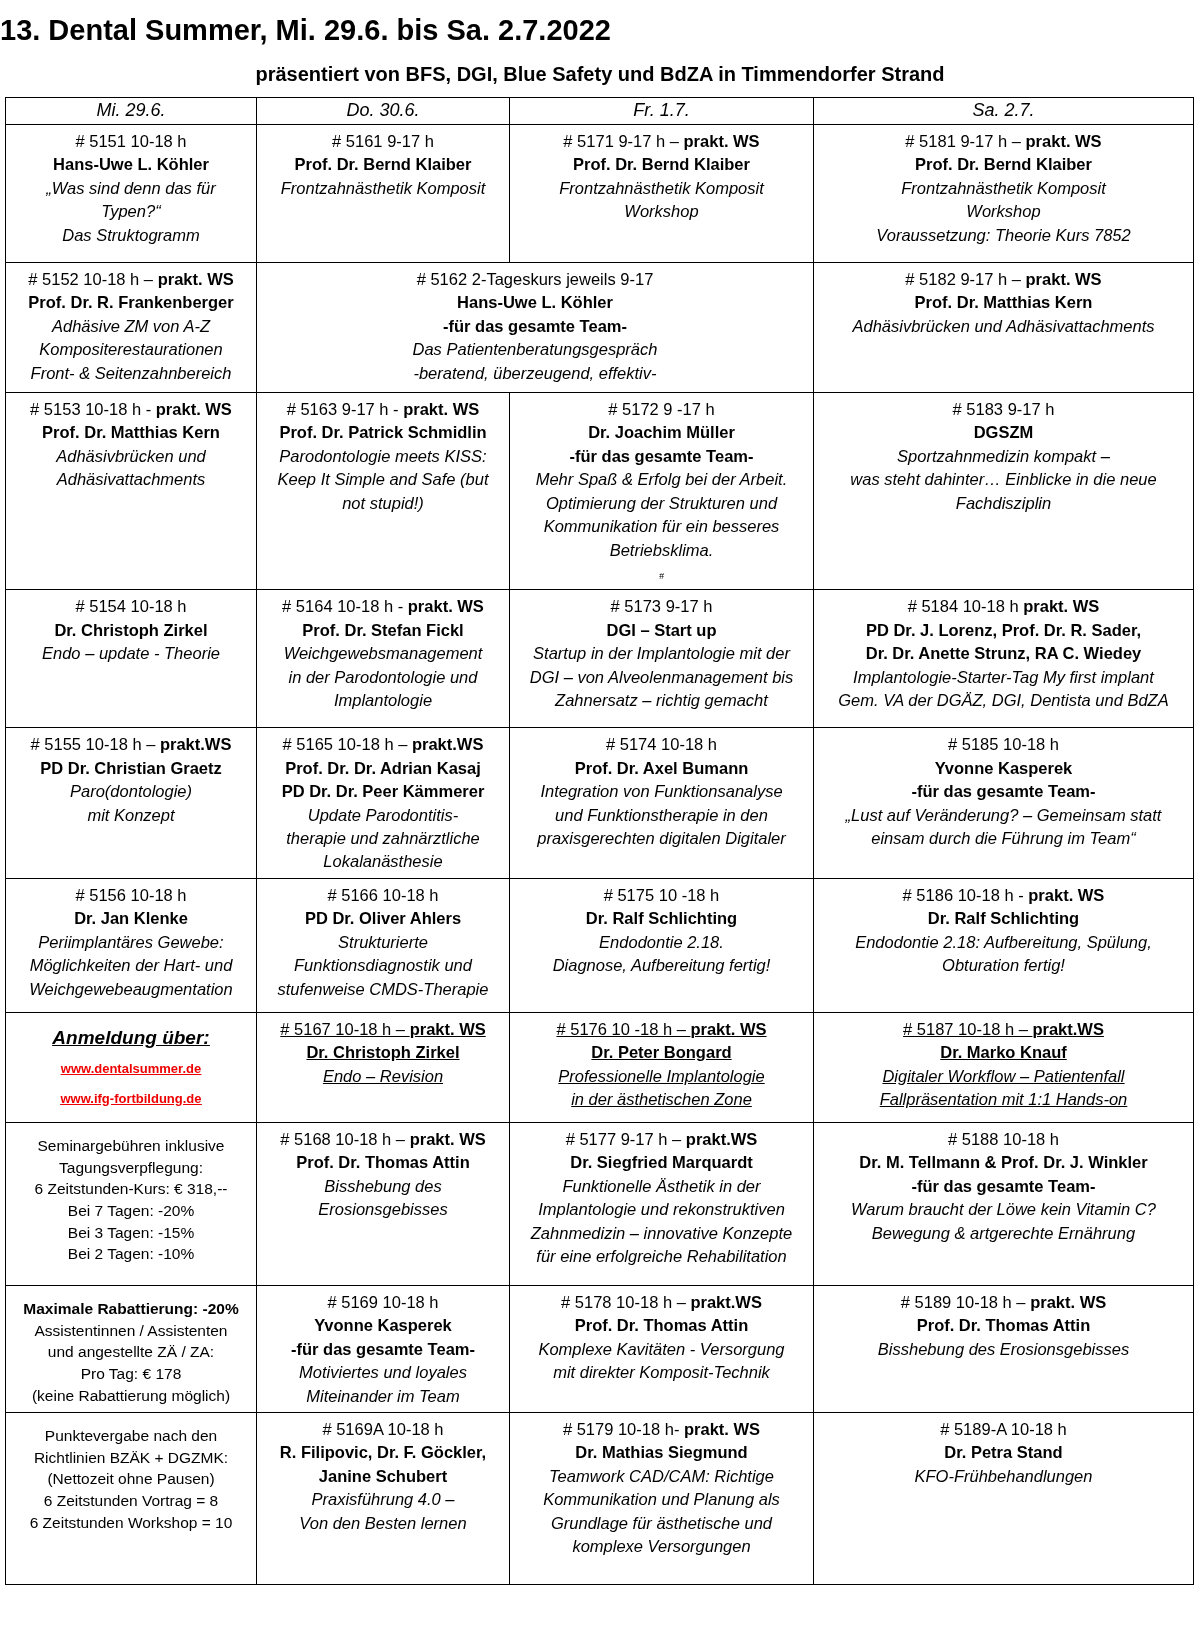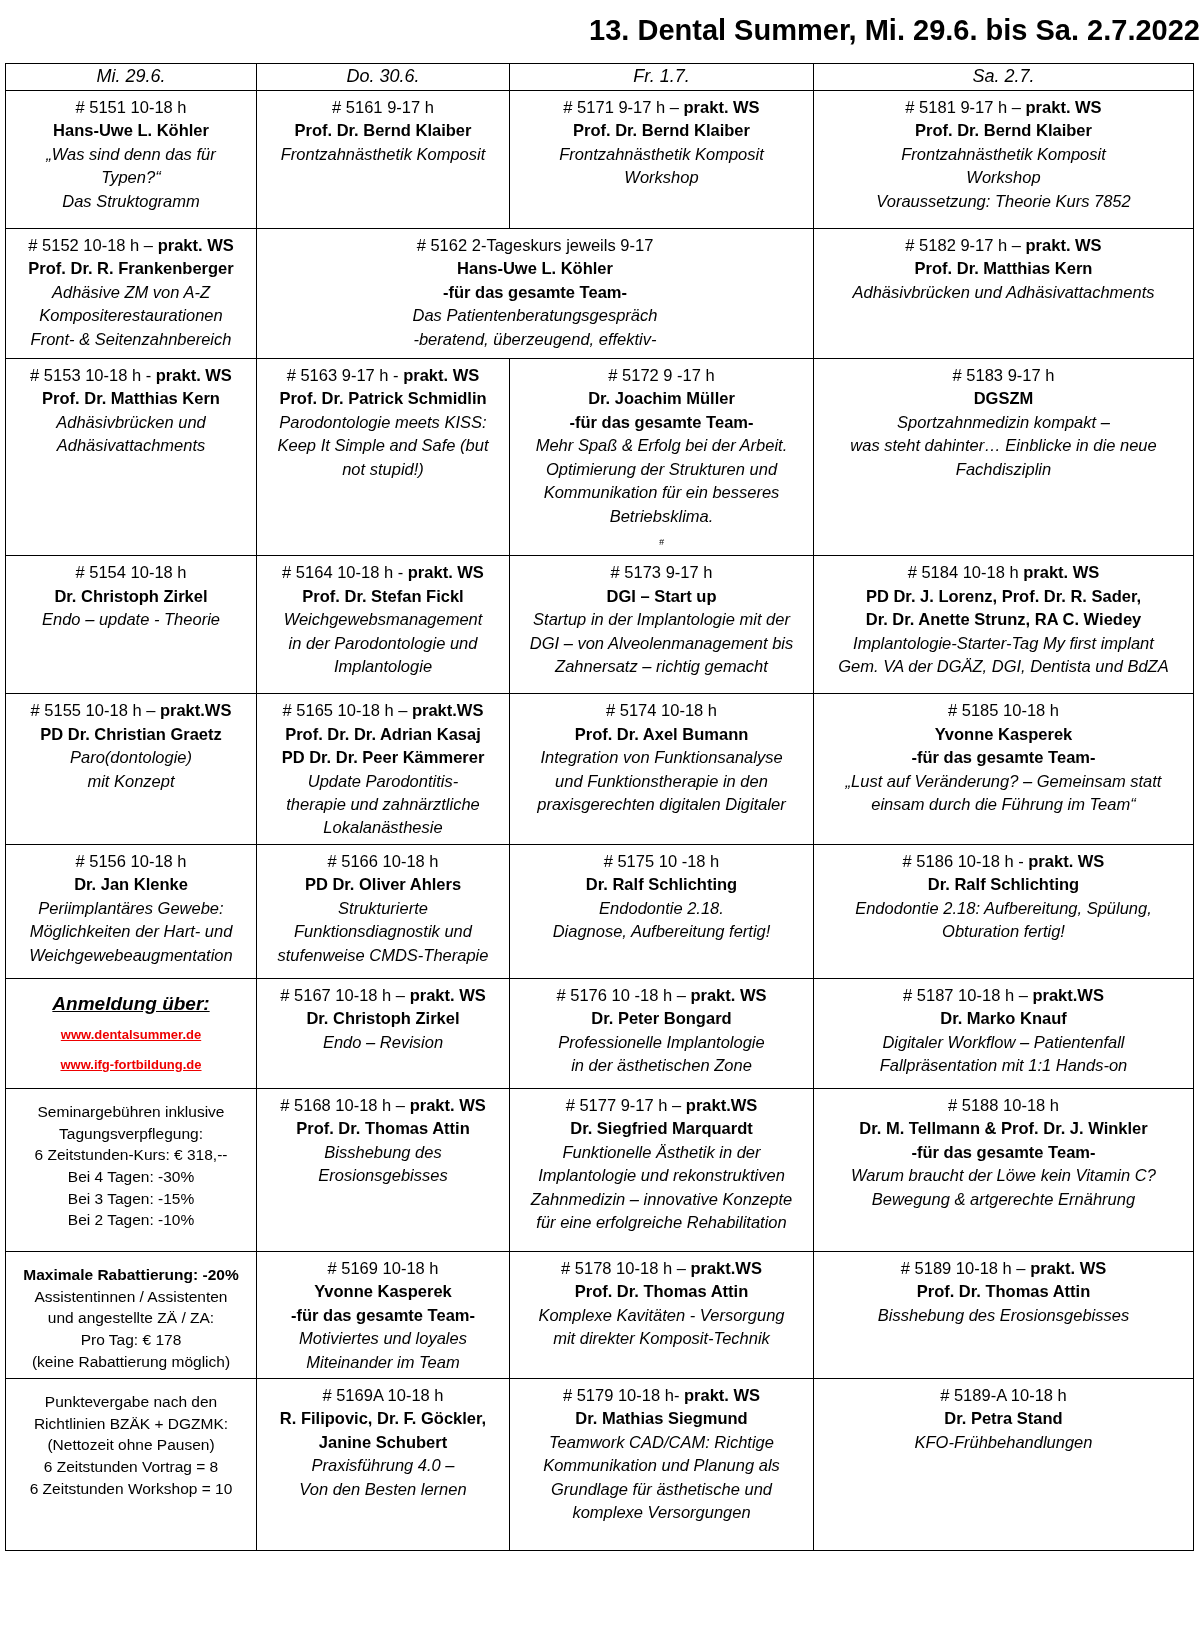--- a/index.html
+++ b/index.html
@@ -1,37 +1,38 @@
 <!DOCTYPE html>
 <html style="--link-color: #ee0000;"><head>
 <meta charset="utf-8">
 <style>
   html,body{margin:0;padding:0;background:#fff;color:#000;}
   body{width:1200px;font-family:"Liberation Sans", sans-serif;}
   .page{width:1200px;height:1632px;box-sizing:border-box;padding-top:12px;overflow:hidden;}
-  .title{font-size:29px;font-weight:bold;text-align:right;margin:2px 0 16px 0;}
+  .title{font-size:29px;font-weight:bold;text-align:left;margin:2px 0 16px 0;}
   .sub{font-size:20px;font-weight:bold;text-align:center;margin:0 0 11px 0;}
   table{border-collapse:collapse;table-layout:fixed;width:1188px;margin:6px 5px 0 5px;}
   th,td{border:1.5px solid #000;box-sizing:border-box;}
   th{font-size:18px;font-weight:normal;text-align:center;padding:2px 2px 3px 2px;font-style:italic;}
   td{vertical-align:top;text-align:center;font-size:16.5px;line-height:1.42;padding:5px 3px 4px 3px;}
   td.small{font-size:15.5px;line-height:1.4;padding-top:12px;}
   td.big{font-size:19px;line-height:1.55;padding-top:10px;}
   .seg-b{font-weight:bold;}
   .seg-i{font-style:italic;}
   .seg-biu{font-weight:bold;font-style:italic;text-decoration:underline;}
   .seg-link{font-weight:bold;text-decoration:underline;color:var(--link-color,#ee0000);font-size:13px;}
   .seg-tiny{font-style:italic;font-size:9px;line-height:1;}
   [data-name="cell-line"]{min-height:1em;}
 </style>
 </head>
 <body>
 
 <div class="page" data-name="schedule-document">
   <div class="title" data-name="page-title">13. Dental Summer, Mi. 29.6. bis Sa. 2.7.2022</div>
+  <div class="sub" data-name="page-subtitle">präsentiert von BFS, DGI, Blue Safety und BdZA  in Timmendorfer Strand</div>
 
   <table data-name="schedule-table">
     <colgroup data-name="schedule-colgroup">
         <col style="width: 251px;">
         <col style="width: 253px;">
         <col style="width: 304px;">
         <col style="width: 380px;">
       </colgroup>
     <thead>
       <tr data-name="header-row">
@@ -201,21 +202,21 @@
             <div data-name="cell-line"><span class="seg-i" data-name="cell-text">Endodontie 2.18.</span></div>
             <div data-name="cell-line"><span class="seg-i" data-name="cell-text">Diagnose, Aufbereitung fertig!</span></div>
           </td>
           <td data-name="schedule-cell">
             <div data-name="cell-line"><span data-name="cell-text"># 5186 10-18 h - </span><span class="seg-b" data-name="cell-text">prakt. WS</span></div>
             <div data-name="cell-line"><span class="seg-b" data-name="cell-text">Dr. Ralf Schlichting</span></div>
             <div data-name="cell-line"><span class="seg-i" data-name="cell-text">Endodontie 2.18: Aufbereitung, Spülung,</span></div>
             <div data-name="cell-line"><span class="seg-i" data-name="cell-text">Obturation fertig!</span></div>
           </td>
         </tr>
-        <tr data-name="schedule-row" style="height: 110px;">
+        <tr data-name="schedule-row" style="height: 110px; text-decoration: underline;">
           <td data-name="registration-cell" class="big">
             <div data-name="cell-line"><span class="seg-biu" data-name="cell-text">Anmeldung über:</span></div>
             <div data-name="cell-line"><span class="seg-link" data-name="registration-link">www.dentalsummer.de</span></div>
             <div data-name="cell-line"><span class="seg-link" data-name="registration-link">www.ifg-fortbildung.de</span></div>
           </td>
           <td data-name="schedule-cell">
             <div data-name="cell-line"><span data-name="cell-text"># 5167  10-18 h – </span><span class="seg-b" data-name="cell-text">prakt. WS</span></div>
             <div data-name="cell-line"><span class="seg-b" data-name="cell-text">Dr. Christoph Zirkel</span></div>
             <div data-name="cell-line"><span class="seg-i" data-name="cell-text">Endo – Revision</span></div>
           </td>
@@ -230,21 +231,21 @@
             <div data-name="cell-line"><span class="seg-b" data-name="cell-text">Dr. Marko Knauf</span></div>
             <div data-name="cell-line"><span class="seg-i" data-name="cell-text">Digitaler Workflow – Patientenfall</span></div>
             <div data-name="cell-line"><span class="seg-i" data-name="cell-text">Fallpräsentation mit 1:1 Hands-on</span></div>
           </td>
         </tr>
         <tr data-name="schedule-row" style="height: 163px;">
           <td data-name="fees-cell" class="small">
             <div data-name="cell-line"><span data-name="cell-text">Seminargebühren inklusive</span></div>
             <div data-name="cell-line"><span data-name="cell-text">Tagungsverpflegung:</span></div>
             <div data-name="cell-line"><span data-name="cell-text">6 Zeitstunden-Kurs: € 318,--</span></div>
-            <div data-name="cell-line"><span data-name="cell-text">Bei 4 Tagen: -30%</span></div>
+            <div data-name="cell-line"><span data-name="cell-text">Bei 7 Tagen: -20%</span></div>
             <div data-name="cell-line"><span data-name="cell-text">Bei 3 Tagen: -15%</span></div>
             <div data-name="cell-line"><span data-name="cell-text">Bei 2 Tagen: -10%</span></div>
           </td>
           <td data-name="schedule-cell">
             <div data-name="cell-line"><span data-name="cell-text"># 5168  10-18 h – </span><span class="seg-b" data-name="cell-text">prakt. WS</span></div>
             <div data-name="cell-line"><span class="seg-b" data-name="cell-text">Prof. Dr. Thomas Attin</span></div>
             <div data-name="cell-line"><span class="seg-i" data-name="cell-text">Bisshebung des</span></div>
             <div data-name="cell-line"><span class="seg-i" data-name="cell-text">Erosionsgebisses</span></div>
           </td>
           <td data-name="schedule-cell">

